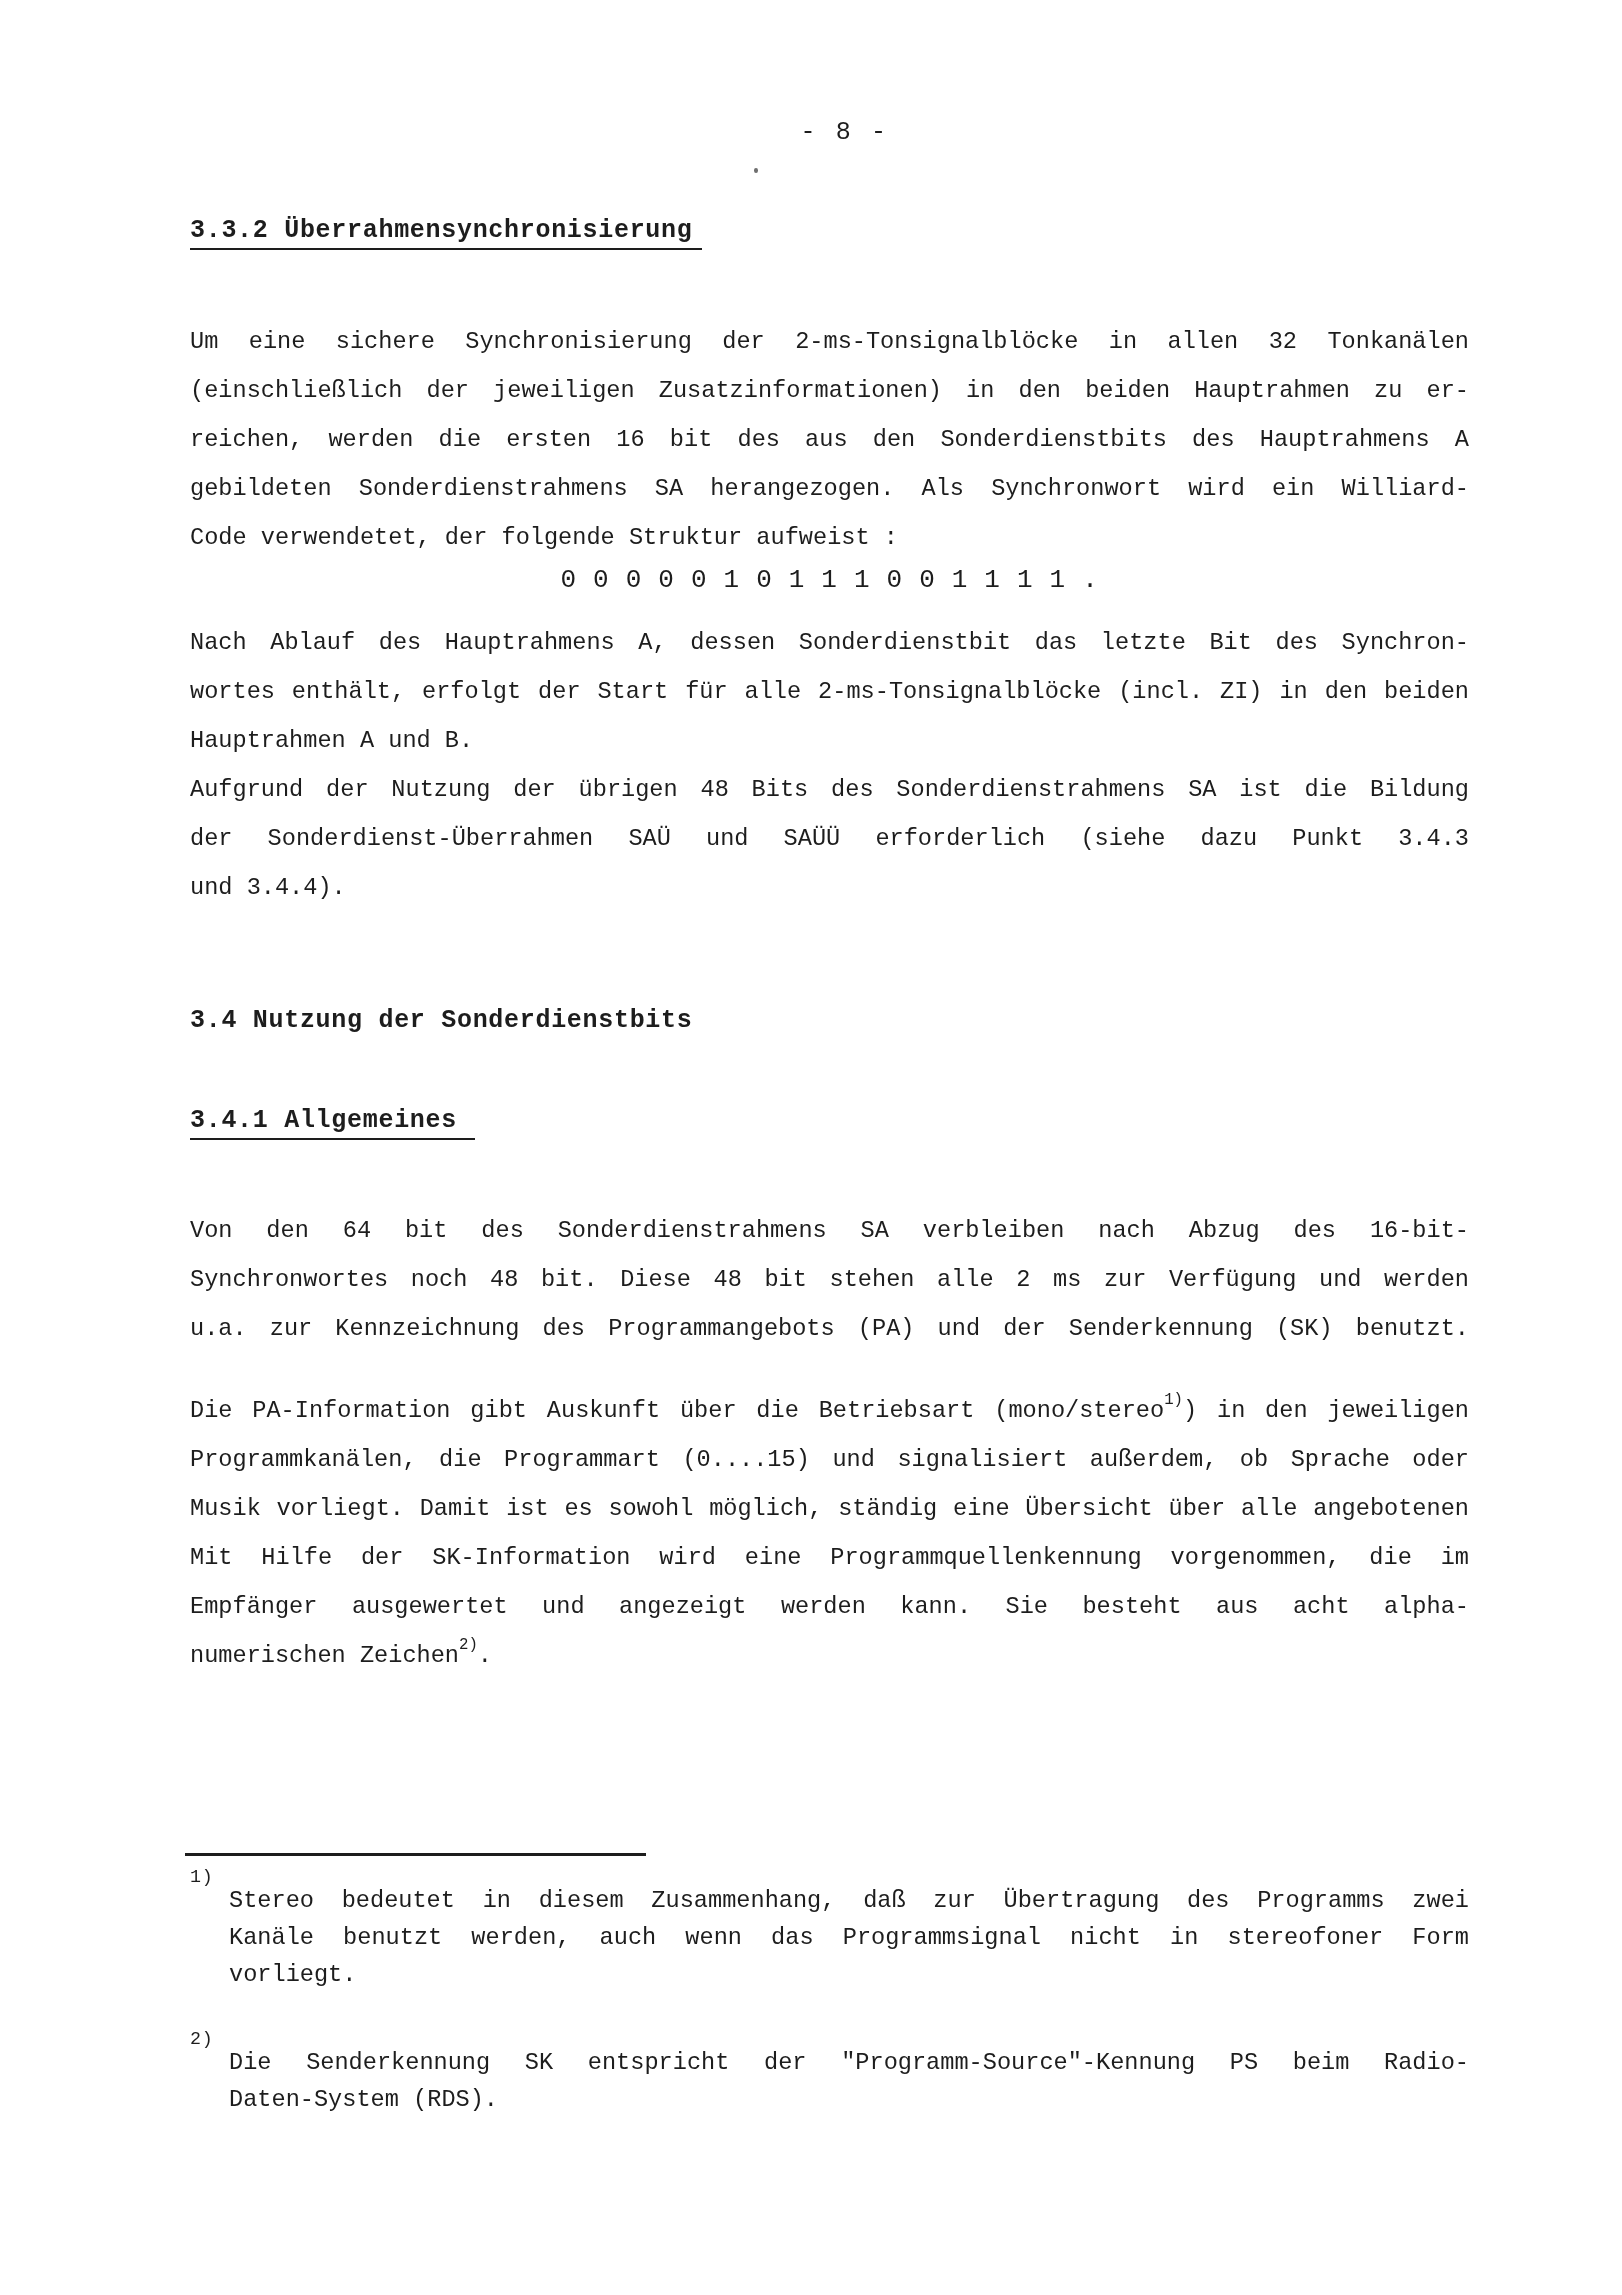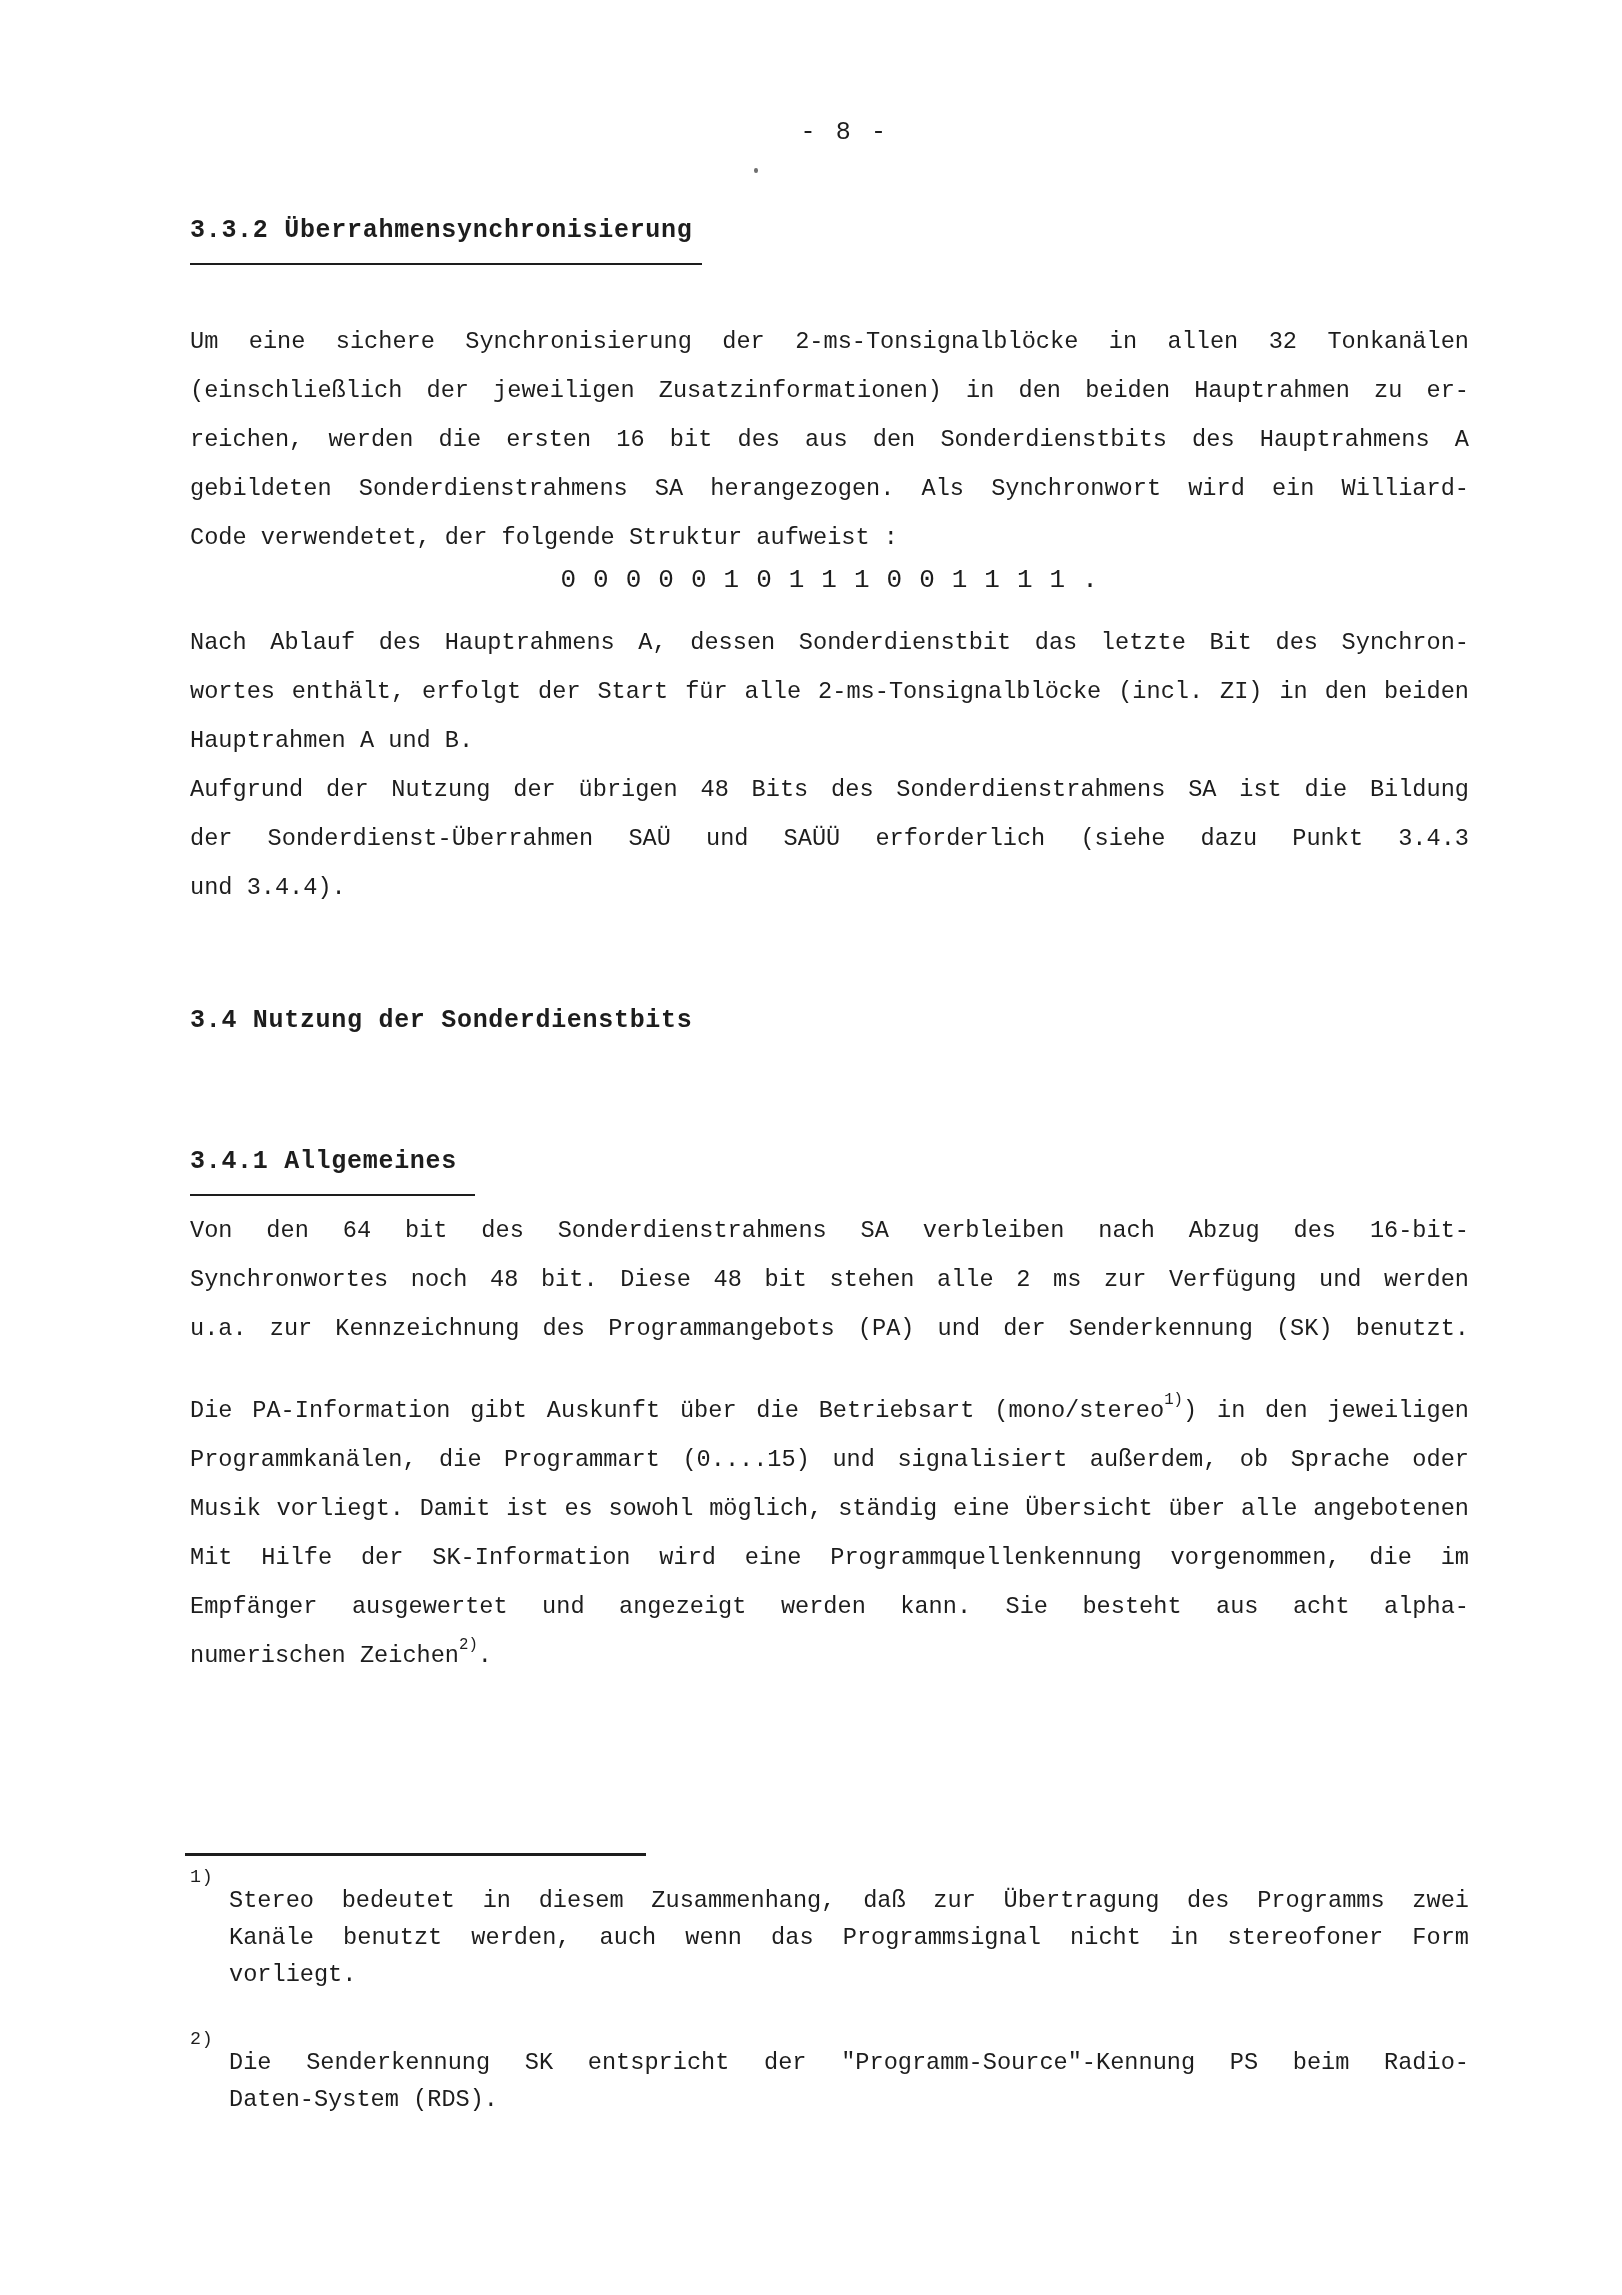--- a/index.html
+++ b/index.html
@@ -19,23 +19,23 @@
   .stray{
     position:absolute;left:754px;top:168px;width:3.9px;height:4.6px;
     background:#6f6f6f;border-radius:50%;
   }
   .heading{
     position:absolute;left:190px;font-size:25px;font-weight:bold;
     white-space:nowrap;letter-spacing:0.7px;
   }
   .heading .u{
     display:inline-block;border-bottom:2.6px solid #1d1d1d;
-    padding-bottom:18px;padding-right:9.2px;
+    padding-bottom:3px;padding-right:9.2px;
   }
-  .heading .u.wide{padding-right:18.3px;margin-top:41px;}
+  .heading .u.wide{padding-right:18.3px;}
   .block{
     position:absolute;left:190px;width:1279px;
     font-size:23.6px;line-height:49px;
   }
   .block .line{text-align:left;}
   .block .line.j{text-align:justify;text-align-last:justify;}
   .fnblock{
     position:absolute;left:229px;width:1240px;
     font-size:23.6px;line-height:37px;
   }

